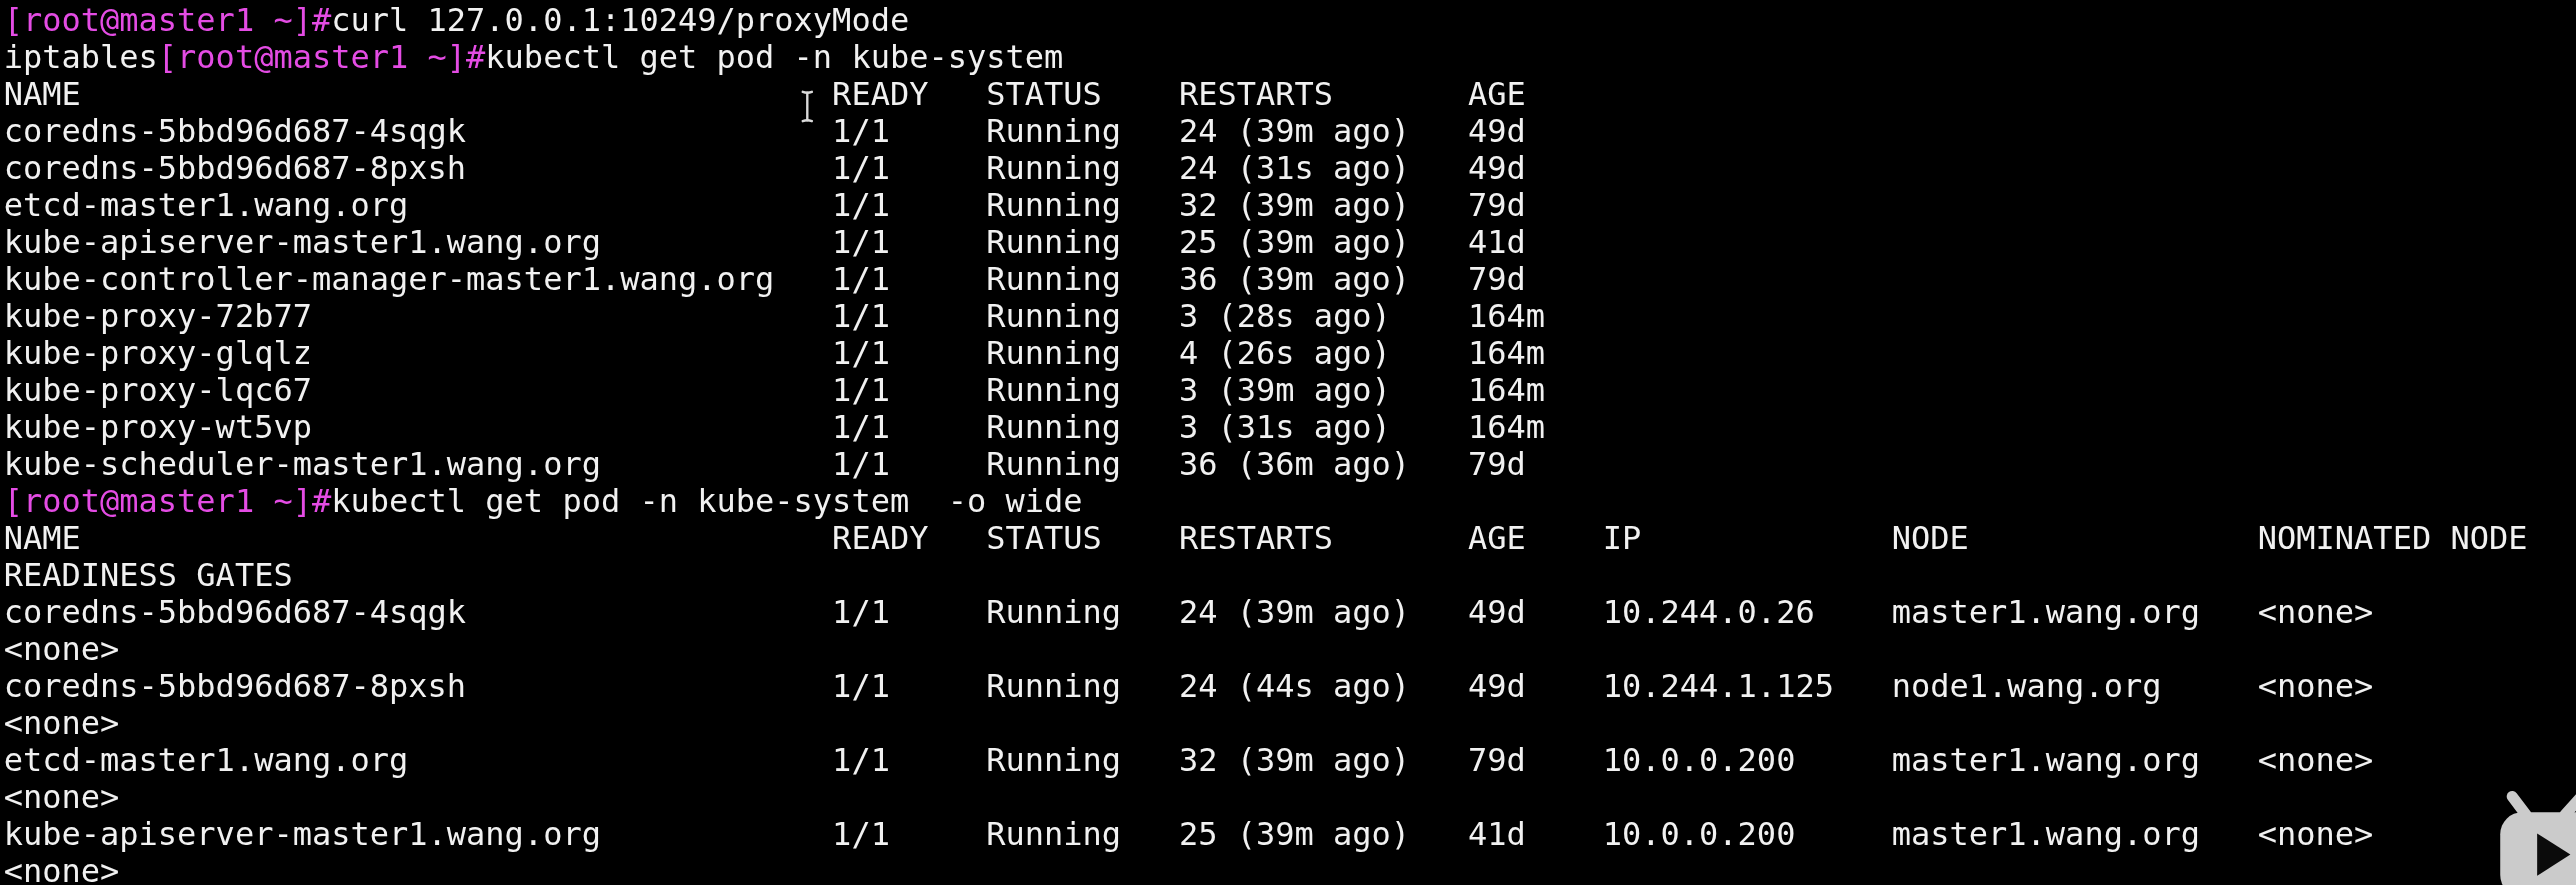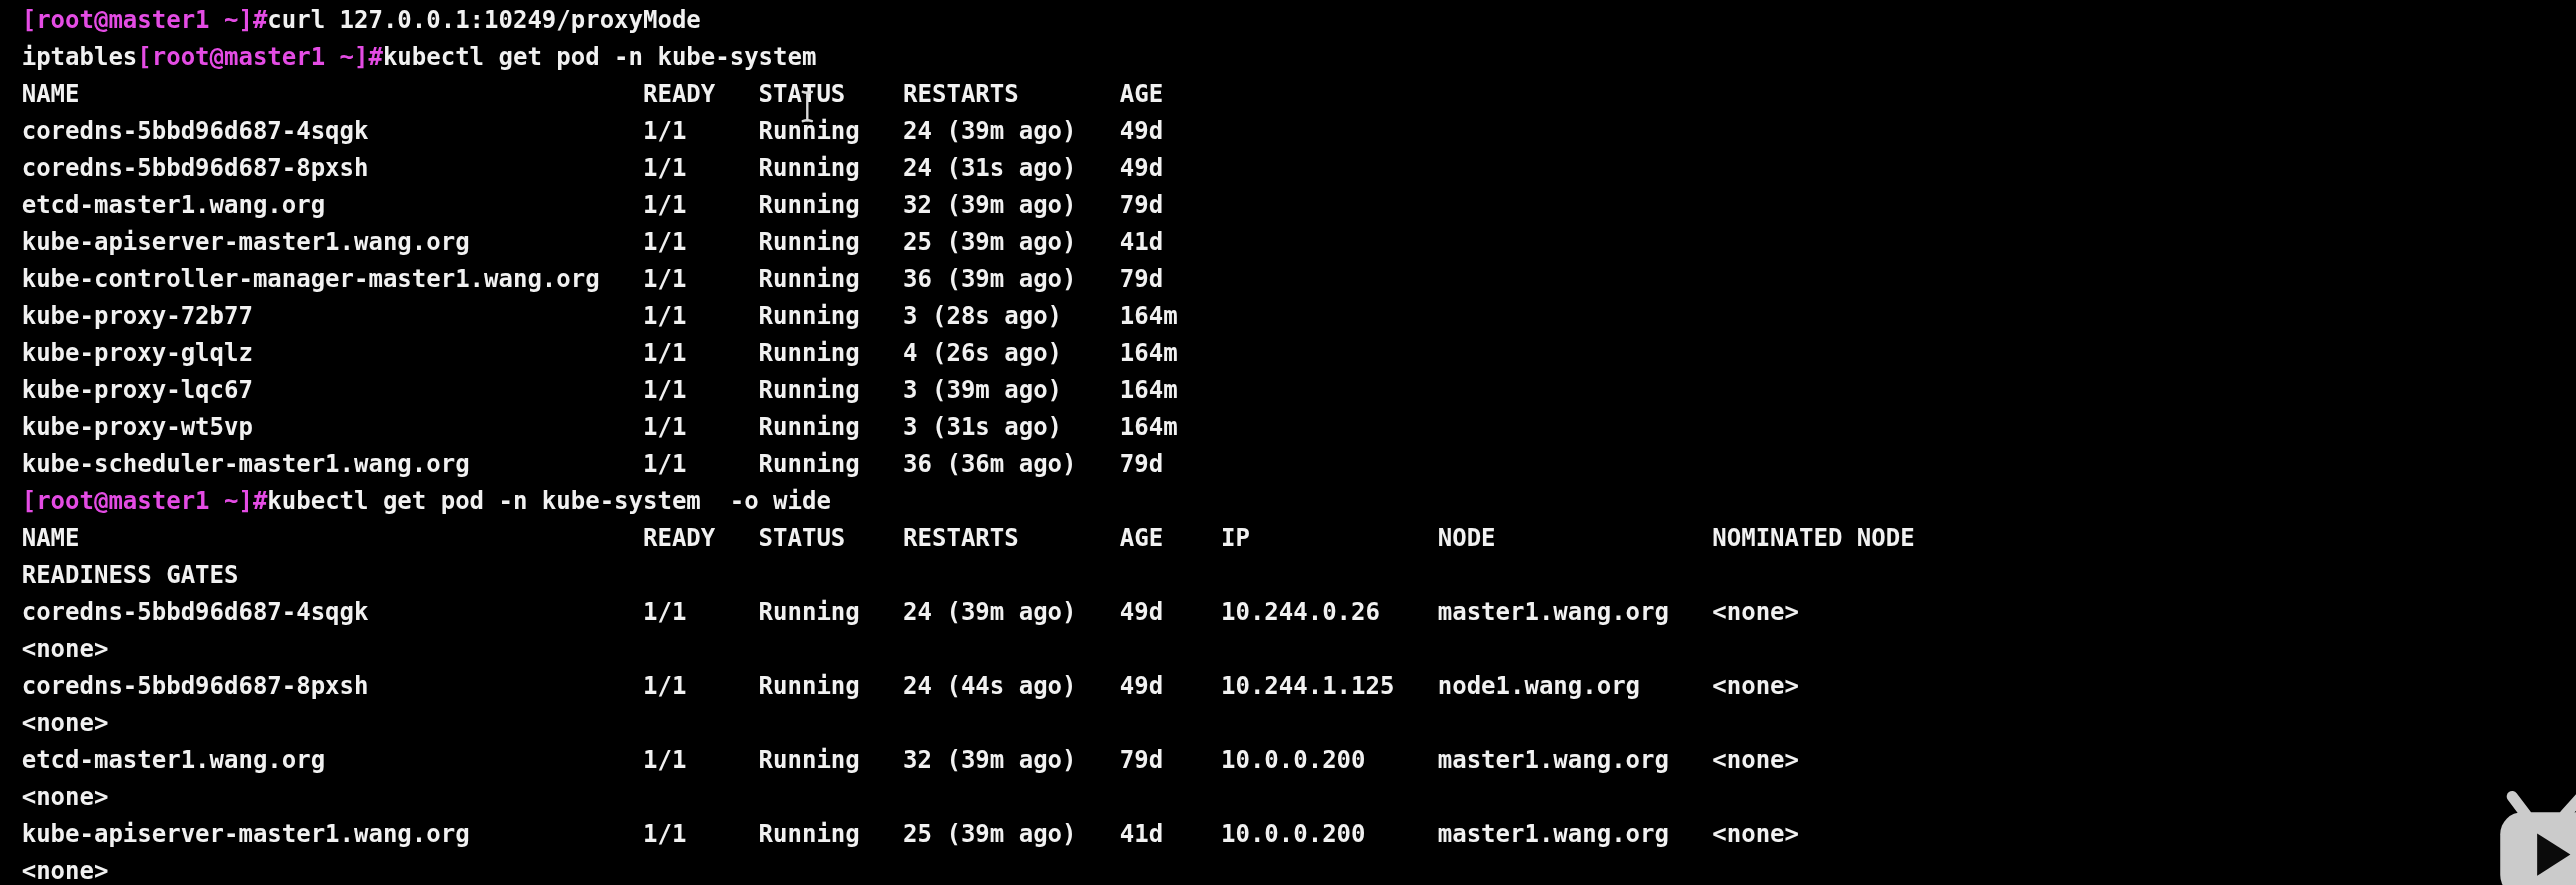--- a/index.html
+++ b/index.html
@@ -11,27 +11,26 @@
     position: relative;
     width: 2576px;
     height: 886px;
     overflow: hidden;
     font-family: "DejaVu Sans Mono", "Liberation Mono", monospace;
   }
   #terminal {
     position: absolute;
     inset: 0;
     padding: 1.8px 0 0 3.7px;
-    font-size: 24px;
+    font-size: 32px;
     line-height: 37px;
-    font-weight: 700;
+    font-weight: 400;
     color: var(--fg, #f1f1f1);
     white-space: pre;
     overflow: hidden;
-    margin-left: 18px;
   }
   .line { white-space: pre; height: 37px; }
   .seg { white-space: pre; }
   .seg.p { color: var(--prompt, #e44ce4); }
   #ibeam-cursor {
     position: absolute;
     left: 799px;
     top: 90px;
     pointer-events: none;
   }

